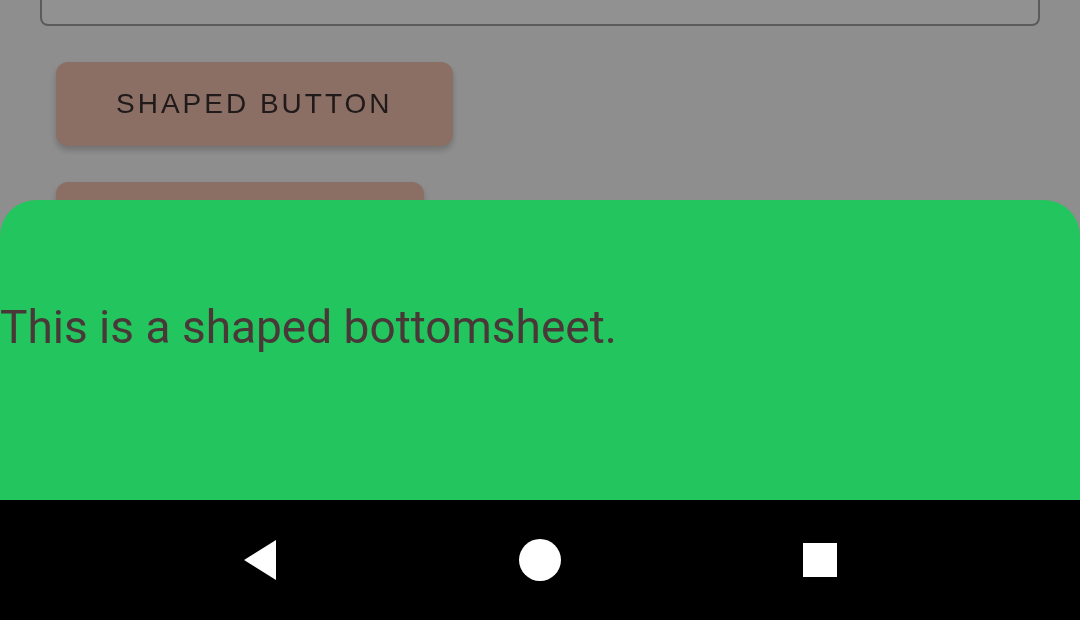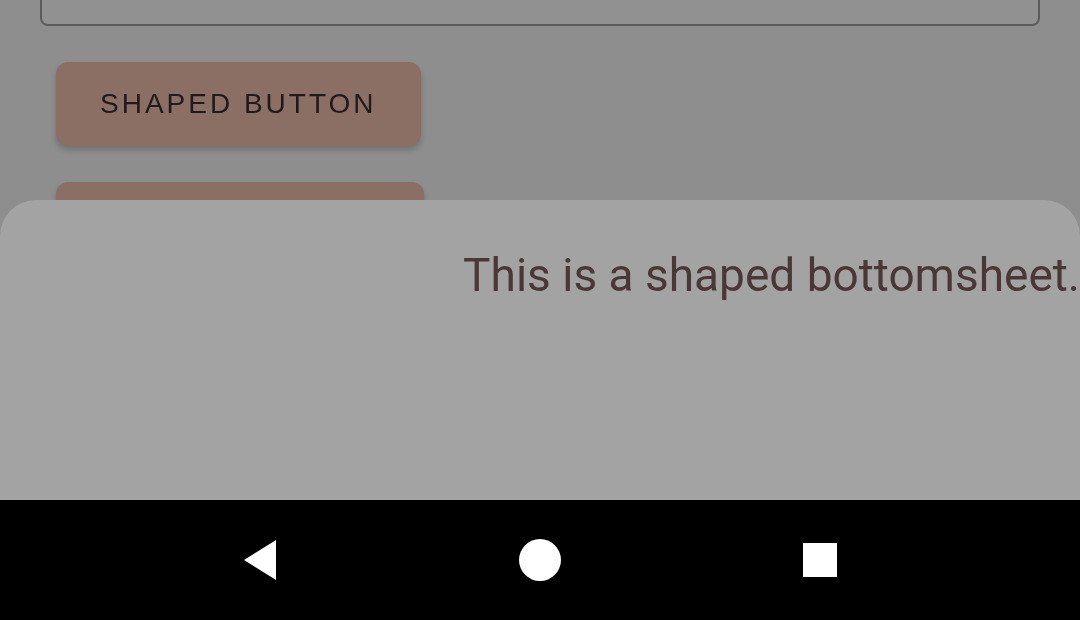--- a/index.html
+++ b/index.html
@@ -34,21 +34,21 @@
       border-radius: 0 0 8px 8px;
       background: #fafafa;
     }
     .shaped-button {
       position: absolute;
       top: 62px;
       left: 56px;
       background: #efbead;
       border: none;
       border-radius: 12px;
-      padding: 26px 44px;
+      padding: 26px 60px;
       font-size: 28px;
       font-weight: 500;
       letter-spacing: 3px;
       color: #3a2e2e;
       box-shadow: 0 4px 6px rgba(0,0,0,0.2);
       cursor: pointer;
     }
     .shaped-button-2 {
       position: absolute;
       top: 182px;
@@ -68,27 +68,27 @@
       height: 500px;
       background: rgba(0,0,0,0.42);
       z-index: 5;
     }
     .bottomsheet {
       position: absolute;
       bottom: 120px;
       left: 0;
       width: 100%;
       height: 300px;
-      background: #a3a3a3;
+      background: #22c55e;
       border-radius: 36px 36px 0 0;
       z-index: 10;
       display: flex;
       align-items: flex-start;
-      justify-content: flex-end;
-      padding-top: 48px;
+      justify-content: flex-start;
+      padding-top: 100px;
     }
     .bottomsheet-text {
       font-size: 46px;
       color: #4a3838;
       font-weight: 400;
     }
     .navbar {
       position: absolute;
       bottom: 0;
       left: 0;

